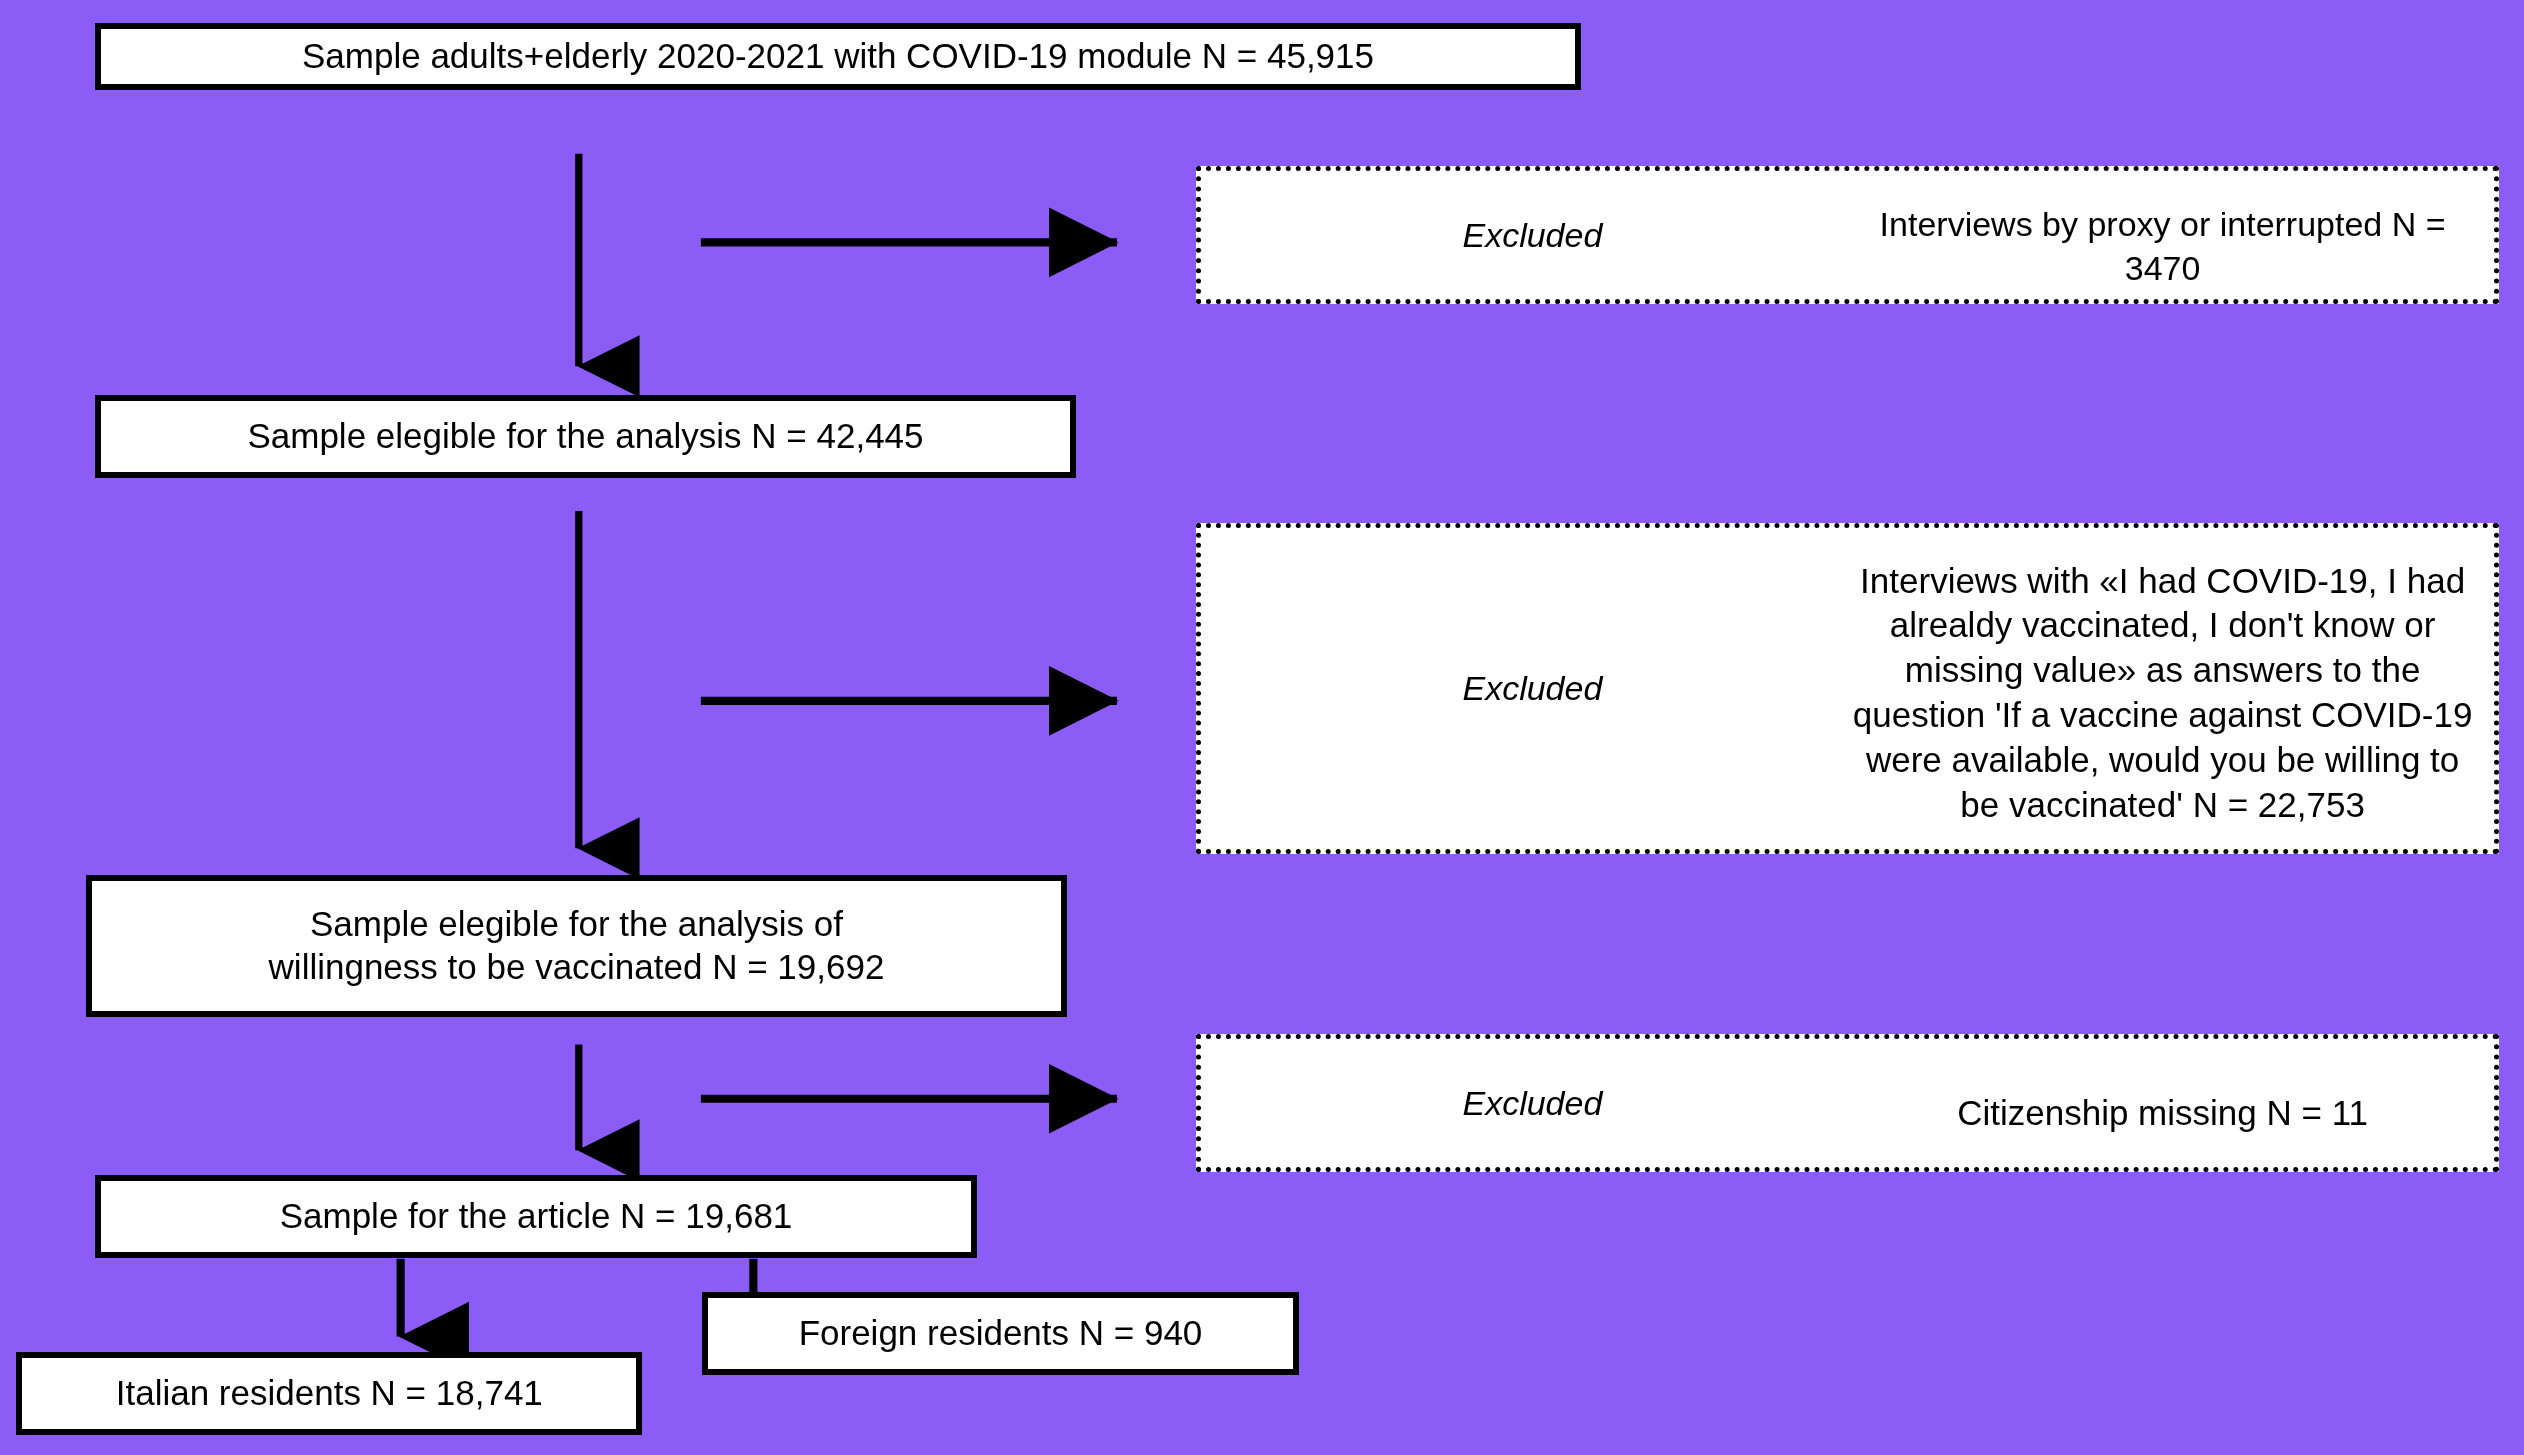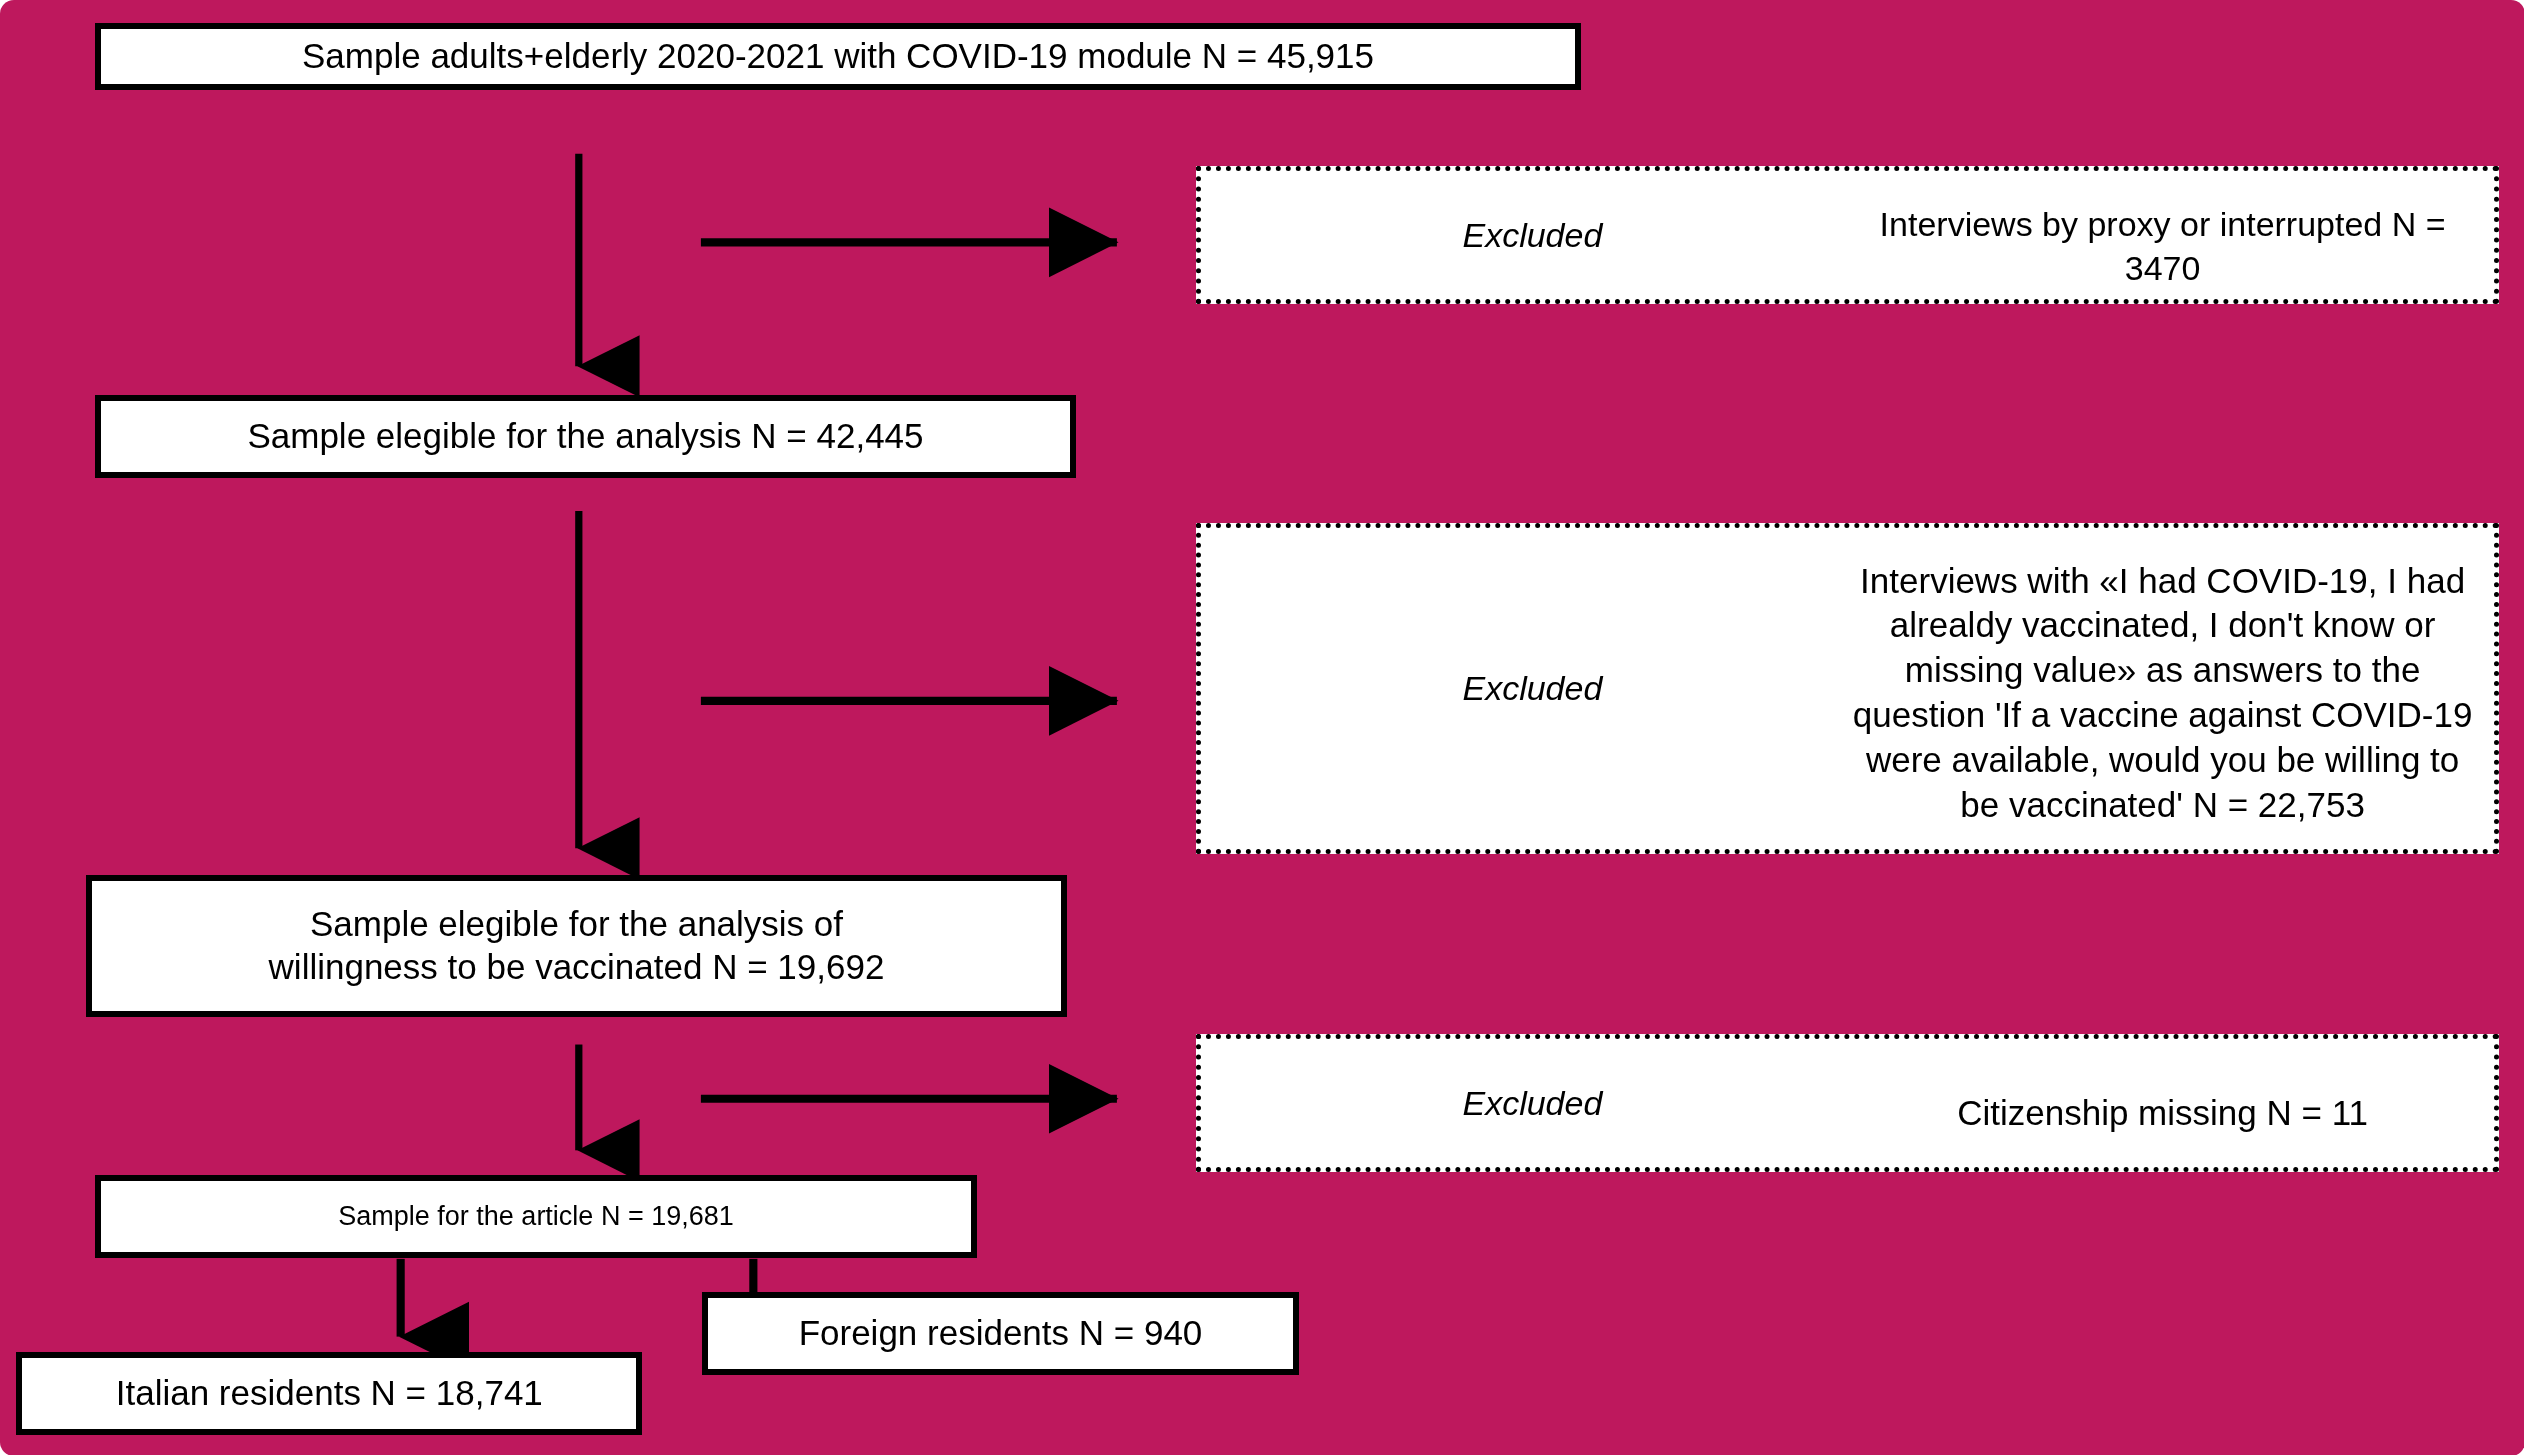--- a/index.html
+++ b/index.html
@@ -8,23 +8,22 @@
     padding: 0;
     background: #ffffff;
   }
   body {
     font-family: "Liberation Sans", sans-serif;
   }
   #flow-canvas {
     position: relative;
     width: 2525px;
     height: 1456px;
-    background: #be185d;
+    background: #8b5cf6;
     overflow: hidden;
-    border-radius: 14px;
   }
   
   .node-box {
     position: absolute;
     box-sizing: border-box;
     border: 6.3px solid #000000;
     background: #ffffff;
     display: flex;
     align-items: center;
     justify-content: center;
@@ -128,21 +127,21 @@
 
   <div class="node-box" style="left:95px; top:395px; width:981px; height:83px; font-size:35px;">
     <span class="node-text">Sample elegible for the analysis N = 42,445</span>
   </div>
 
   <div class="node-box" style="left:86px; top:875px; width:981px; height:142px; font-size:35px;">
     <span class="node-text">Sample elegible for the analysis of
 willingness to be vaccinated N = 19,692</span>
   </div>
 
-  <div class="node-box" style="left:95px; top:1175px; width:882px; height:83px; font-size:27px;">
+  <div class="node-box" style="left:95px; top:1175px; width:882px; height:83px; font-size:35px;">
     <span class="node-text">Sample for the article N = 19,681</span>
   </div>
 
   <div class="node-box" style="left:16.3px; top:1352px; width:626px; height:83px; font-size:35px;">
     <span class="node-text">Italian residents N = 18,741</span>
   </div>
 
   <div class="node-box" style="left:702px; top:1292px; width:597px; height:83px; font-size:35px;">
     <span class="node-text">Foreign residents N = 940</span>
   </div>

